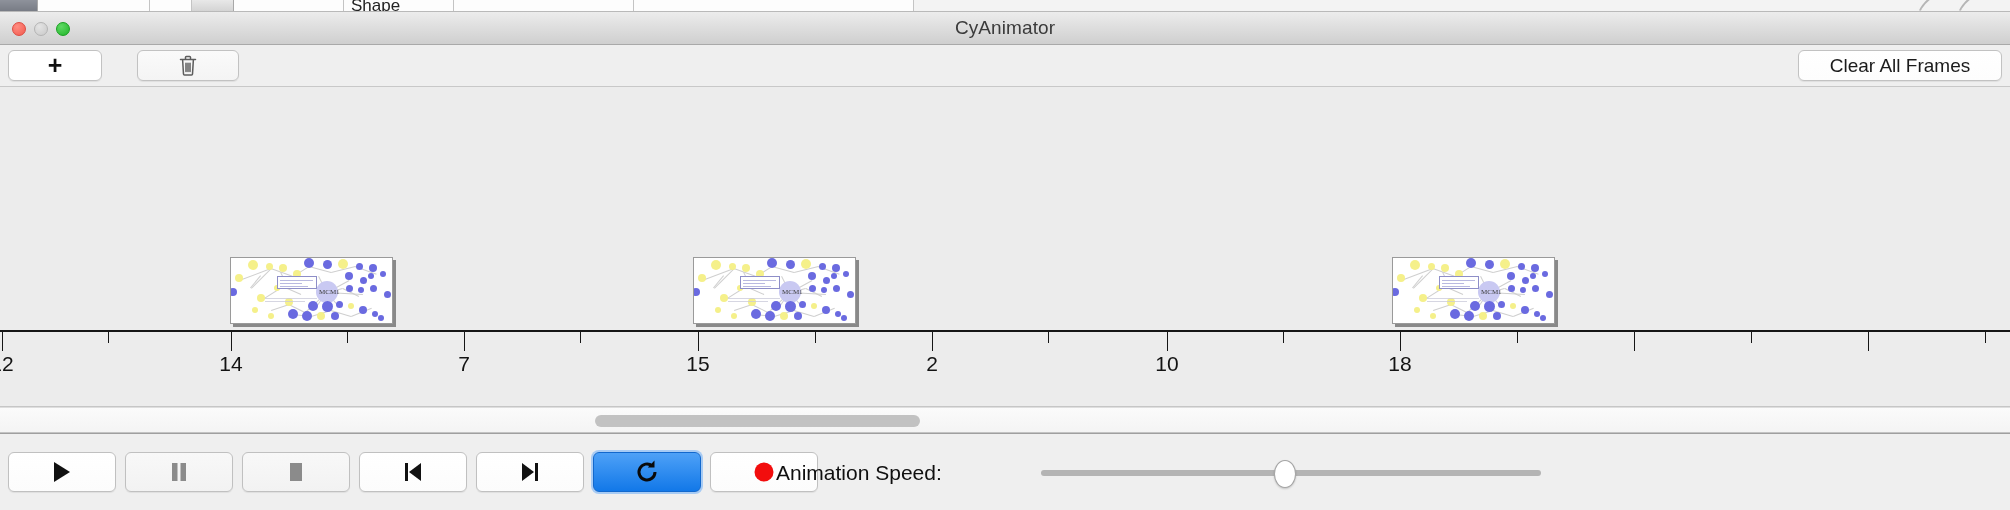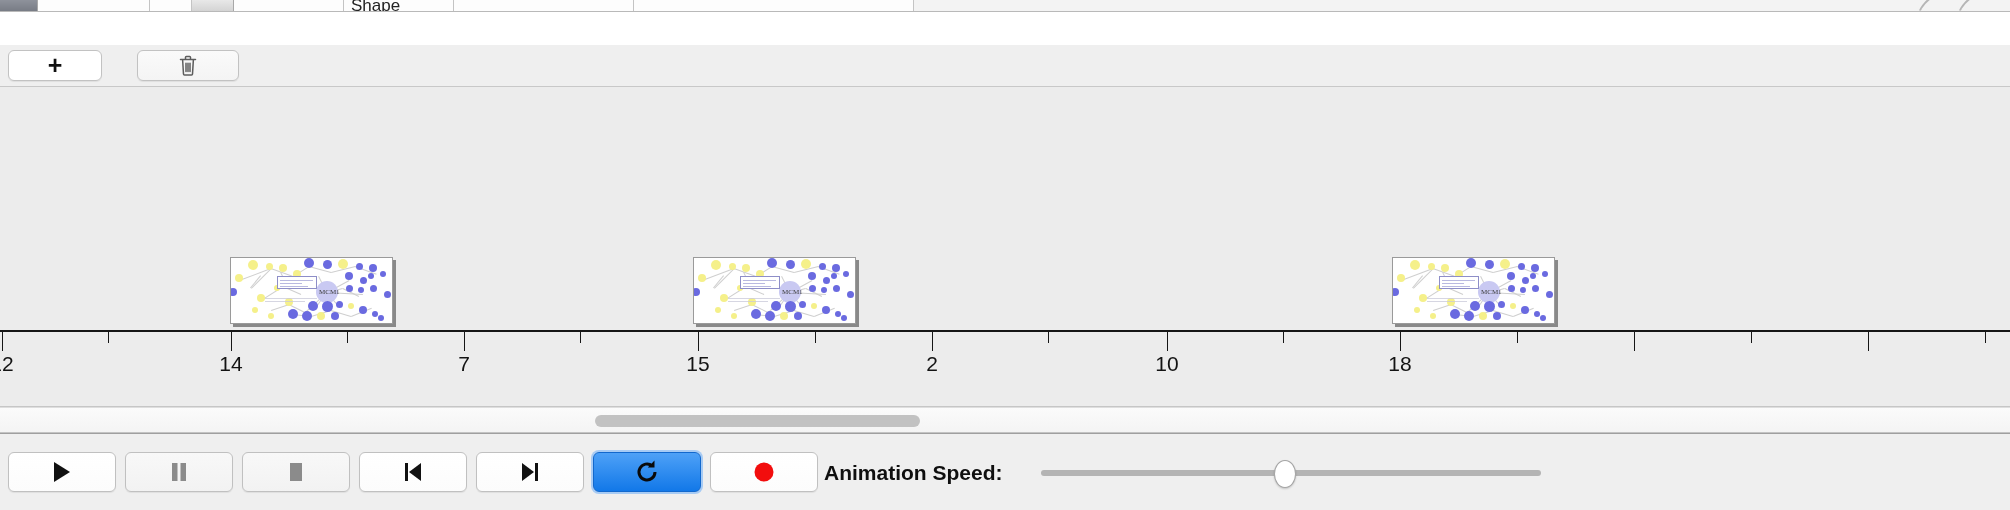--- a/index.html
+++ b/index.html
@@ -182,33 +182,44 @@
     <div class="bg-chip" style="left:192px;width:42px;"></div>
     <div class="bg-chip bg-white" style="left:234px;width:110px;"></div>
     <div class="bg-chip bg-white" style="left:344px;width:110px;"></div>
     <div class="bg-chip bg-white" style="left:454px;width:180px;"></div>
     <div class="bg-chip bg-white" style="left:634px;width:280px;"></div>
     <div class="bg-text" style="left:351px;">Shape</div>
     <div class="bg-arc" style="left:1915px;top:-6px;"></div>
     <div class="bg-arc" style="left:1955px;top:-6px;"></div>
   </div>
 
+  <div class="titlebar">
+    <div class="traffic">
+      <div class="light light-close"></div>
+      <div class="light light-min"></div>
+      <div class="light light-max"></div>
+    </div>
+    <div class="window-title">CyAnimator</div>
+  </div>
 
   <div class="toolbar">
     <div class="tb-btn tb-add">
       <span class="plus-icon">+</span>
     </div>
     <div class="tb-btn tb-del">
       <span class="trash-icon">
         <svg width="20" height="23" viewBox="0 0 20 23">
           <path d="M2.5 5.5h15M7.5 5.5V3.3c0-.5.4-.9.9-.9h3.2c.5 0 .9.4.9.9v2.2
                    M4.6 5.5l.9 14.6c0 .6.5 1 1 1h7c.5 0 1-.4 1-1l.9-14.6
                    M8 9.2v8.2M10 9.2v8.2M12 9.2v8.2" fill="none" stroke="#5d5d5d" stroke-width="1.5" stroke-linecap="round" stroke-linejoin="round"></path>
         </svg>
       </span>
+    </div>
+    <div class="tb-btn tb-clear">
+      <span>Clear All Frames</span>
     </div>
   </div>
 
   <div class="timeline">
     <div class="frame-strip" id="frame-strip">
         <div class="frame" style="left: 230px;">
           <div class="net">
             <div class="edge" style="left: 8px; top: 22px; width: 34.176px; transform: rotate(-20.556deg);"></div>
             <div class="edge" style="left: 40px; top: 10px; width: 23.4094px; transform: rotate(19.9831deg);"></div>
             <div class="edge" style="left: 62px; top: 18px; width: 18.868px; transform: rotate(-32.0054deg);"></div>
@@ -510,18 +521,18 @@
           </span>
         </div>
         <div class="ctl" style="left: 710px;">
           <span>
             <svg class="glyph" width="24" height="24" viewBox="0 0 24 24">
               <circle cx="12" cy="12" r="9.5" fill="#f20d0d"></circle>
             </svg>
           </span>
         </div>
       </div>
-    <div class="speed-label" id="speed-label" style="left: 824px; font-weight: bold;">Animation Speed:</div>
+    <div class="speed-label" id="speed-label" style="left: 776px;">Animation Speed:</div>
     <div class="slider" id="speed-track" style="left: 1041px; width: 500px;"></div>
     <div class="slider-thumb" id="speed-thumb" style="left: 1274px;"></div>
   </div>
 
 </div>
 
 </body></html>

